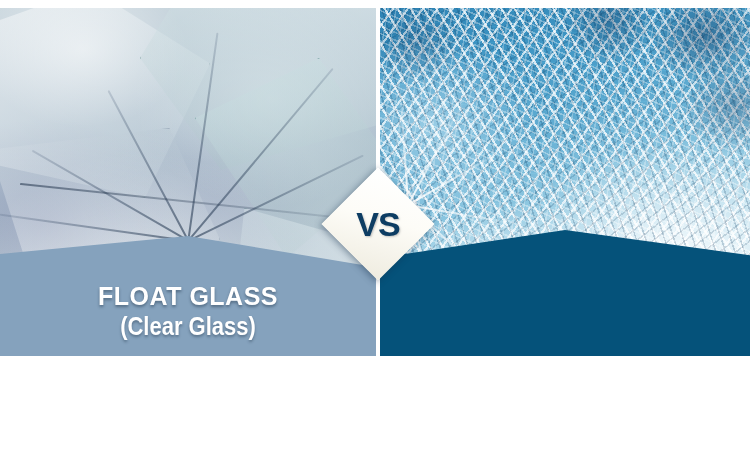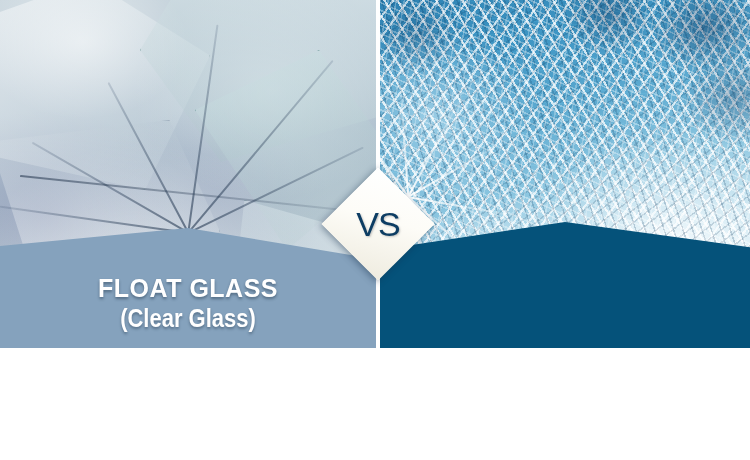--- a/index.html
+++ b/index.html
@@ -6,21 +6,21 @@
   body{font-family:"Liberation Sans",sans-serif;}
 
   .stage{
     position:relative;
     width:750px;height:460px;
     overflow:hidden;
     background:#ffffff;
   }
 
   
-  .panel{position:absolute;top:0;height:348px;overflow:hidden;}
+  .panel{position:absolute;top:8px;height:348px;overflow:hidden;}
   .panel-left{left:0;width:376px;}
   .panel-right{left:380px;width:370px;}
 
   .divider{
     position:absolute;top:0;left:376px;width:4px;height:460px;
     background:#ffffff;z-index:30;
   }
 
   
   .float-img{
@@ -169,21 +169,21 @@
   .vs-dia{
     position:absolute;inset:0;
     background:linear-gradient(150deg,#ffffff 0%,#fdfcf7 45%,#efece0 100%);
     transform:rotate(45deg);
     box-shadow:0 2px 7px rgba(20,45,70,.45);
   }
   .vs-text{
     position:absolute;inset:0;
     display:flex;align-items:center;justify-content:center;
     font-family:"Liberation Sans",sans-serif;
-    font-weight:normal;font-size:34px;letter-spacing:-1px;
+    font-weight:bold;font-size:34px;letter-spacing:-1px;
     color:#0d3d63;
     text-shadow:1px 1px 2px rgba(150,150,150,.55);
   }
 </style>
 </head>
 <body>
 
 <div class="stage">
 
   <div class="panel panel-left">

